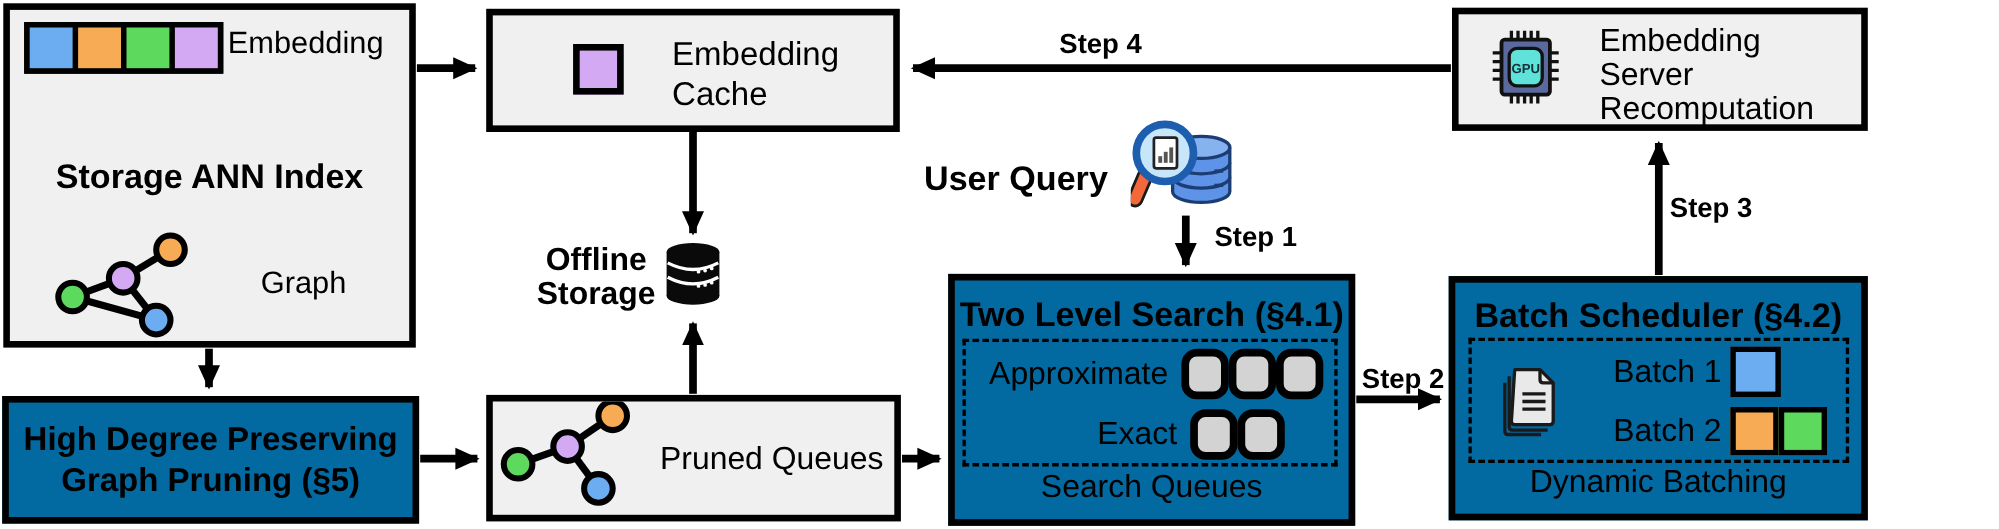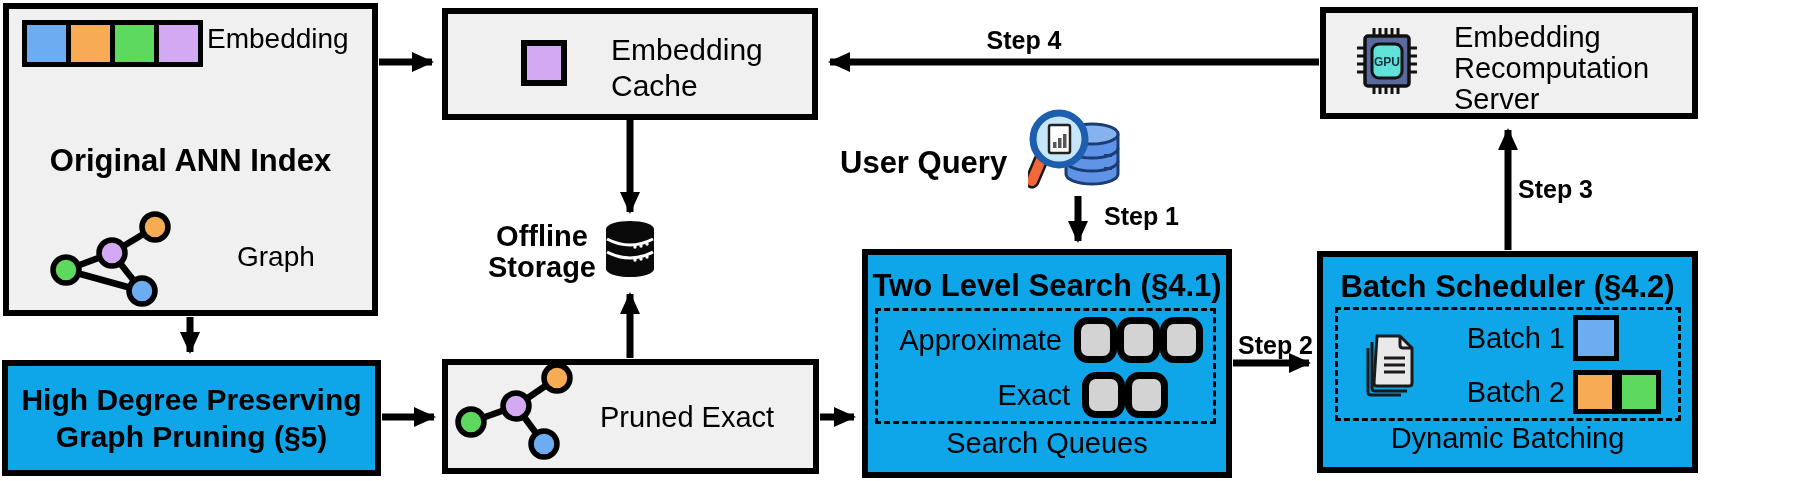--- a/index.html
+++ b/index.html
@@ -1,21 +1,21 @@
 <!DOCTYPE html>
 <html><head>
 <meta charset="utf-8">
 <style>
   html,body{margin:0;padding:0;background:#ffffff;}
   .canvas{position:relative;width:1817px;height:481px;background:#ffffff;
           font-family:"Liberation Sans",sans-serif;color:#000;overflow:hidden;}
   .abs{position:absolute;}
   .box{position:absolute;box-sizing:border-box;border:6px solid #000;}
   .light{background:#f0f0f0;}
-  .dark{background:#0ea5e9;}
+  .dark{background:#0369a1;}
   .title{font-weight:700;font-size:30px;text-align:center;}
   .lbl{font-size:29px;}
   .blbl{font-size:29px;font-weight:700;}
   .step{font-size:25px;font-weight:700;white-space:nowrap;}
   .dashedbox{position:absolute;box-sizing:border-box;border:3px dashed #000;}
   
   .strip{position:absolute;display:flex;gap:5px;background:#000;border:5px solid #000;}
   .cell{width:39px;height:37px;}
   .c-blue{background:#6cacf1;} .c-orange{background:#f7ab55;}
   .c-green{background:#5dd95d;} .c-purple{background:#d2a9f2;}
@@ -60,21 +60,21 @@
   </svg>
 
   <div class="box light" style="left:3px;top:3px;width:375px;height:313px;">
     <div class="strip" style="left:13px;top:11px;">
       <div class="cell c-blue"></div>
       <div class="cell c-orange"></div>
       <div class="cell c-green"></div>
       <div class="cell c-purple"></div>
     </div>
     <div class="abs lbl" style="left:198px;top:14px;font-size:28px;">Embedding</div>
-    <div class="abs title" style="left:0;right:0;top:134px;font-size:31px;">Original ANN Index</div>
+    <div class="abs title" style="left:0;right:0;top:134px;font-size:31px;">Storage ANN Index</div>
     <svg class="abs" style="left:40px;top:200px;" width="130" height="100" viewBox="0 0 130 100">
       <g stroke="#000" stroke-width="6.5">
         <line x1="106" y1="18" x2="63" y2="44"></line>
         <line x1="63" y1="44" x2="17" y2="61"></line>
         <line x1="63" y1="44" x2="93" y2="82"></line>
         <line x1="17" y1="61" x2="93" y2="82"></line>
       </g>
       <g stroke="#000" stroke-width="5.5">
         <circle cx="106" cy="18" r="13" fill="#f7ab55"></circle>
         <circle cx="63" cy="44" r="13" fill="#d2a9f2"></circle>
@@ -126,21 +126,21 @@
         <line x1="63" y1="41" x2="104" y2="13"></line>
         <line x1="63" y1="41" x2="91" y2="79"></line>
       </g>
       <g stroke="#000" stroke-width="5.5">
         <circle cx="18" cy="57" r="13" fill="#5dd95d"></circle>
         <circle cx="63" cy="41" r="13" fill="#d2a9f2"></circle>
         <circle cx="104" cy="13" r="13" fill="#f7ab55"></circle>
         <circle cx="91" cy="79" r="13" fill="#6cacf1"></circle>
       </g>
     </svg>
-    <div class="abs lbl" style="left:152px;top:36px;">Pruned Exact</div>
+    <div class="abs lbl" style="left:152px;top:36px;">Pruned Queues</div>
   </div>
 
   <div class="abs" style="left:840px;top:145px;font-size:31px;font-weight:700;">User Query</div>
   <svg class="abs" style="left:1028px;top:108px;" width="97" height="97" viewBox="0 0 97 97">
     <g>
       <path d="M38,26 v40 a26,10 0 0 0 52,0 v-40" fill="#5e93e8" stroke="#1b3d73" stroke-width="3"></path>
       <path d="M38,40 a26,10 0 0 0 52,0" fill="none" stroke="#1b3d73" stroke-width="3"></path>
       <path d="M38,53 a26,10 0 0 0 52,0" fill="none" stroke="#1b3d73" stroke-width="3"></path>
       <ellipse cx="64" cy="26" rx="26" ry="10" fill="#86b3f0" stroke="#1b3d73" stroke-width="3"></ellipse>
       <rect x="76" y="46" width="8" height="3" fill="#1b3d73"></rect>
@@ -230,19 +230,19 @@
           <line x1="57" y1="29" x2="65" y2="29"></line>
         <line x1="57" y1="37" x2="65" y2="37"></line>
           <line x1="57" y1="45" x2="65" y2="45"></line>
       </g>
       <rect x="13" y="9" width="44" height="50" rx="3" fill="#5b6a9e" stroke="#111" stroke-width="3.5"></rect>
       <rect x="20" y="17" width="30" height="34" rx="7" fill="#5ee2da" stroke="#111" stroke-width="3"></rect>
       <text x="35" y="39" text-anchor="middle" font-size="12" font-weight="700" fill="#12303a" font-family="Liberation Sans, sans-serif">GPU</text>
     </svg>
     <div class="abs" style="left:128px;top:9px;font-size:29px;line-height:31px;">
       <div>Embedding</div>
+      <div>Server</div>
       <div>Recomputation</div>
-      <div>Server</div>
-    </div>
-  </div>
-  <div class="abs step" style="left:963px;top:26px;width:86px;text-align:center;margin-left:18px;">Step 4</div>
+    </div>
+  </div>
+  <div class="abs step" style="left:963px;top:26px;width:86px;">Step 4</div>
 
 </div>
 
 </body></html>

